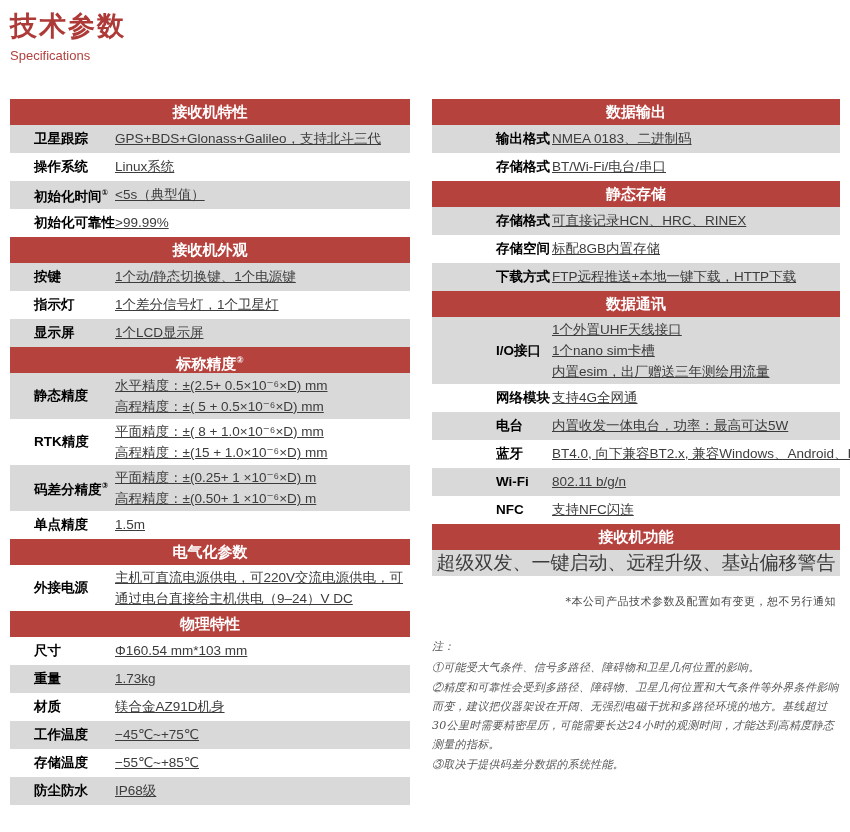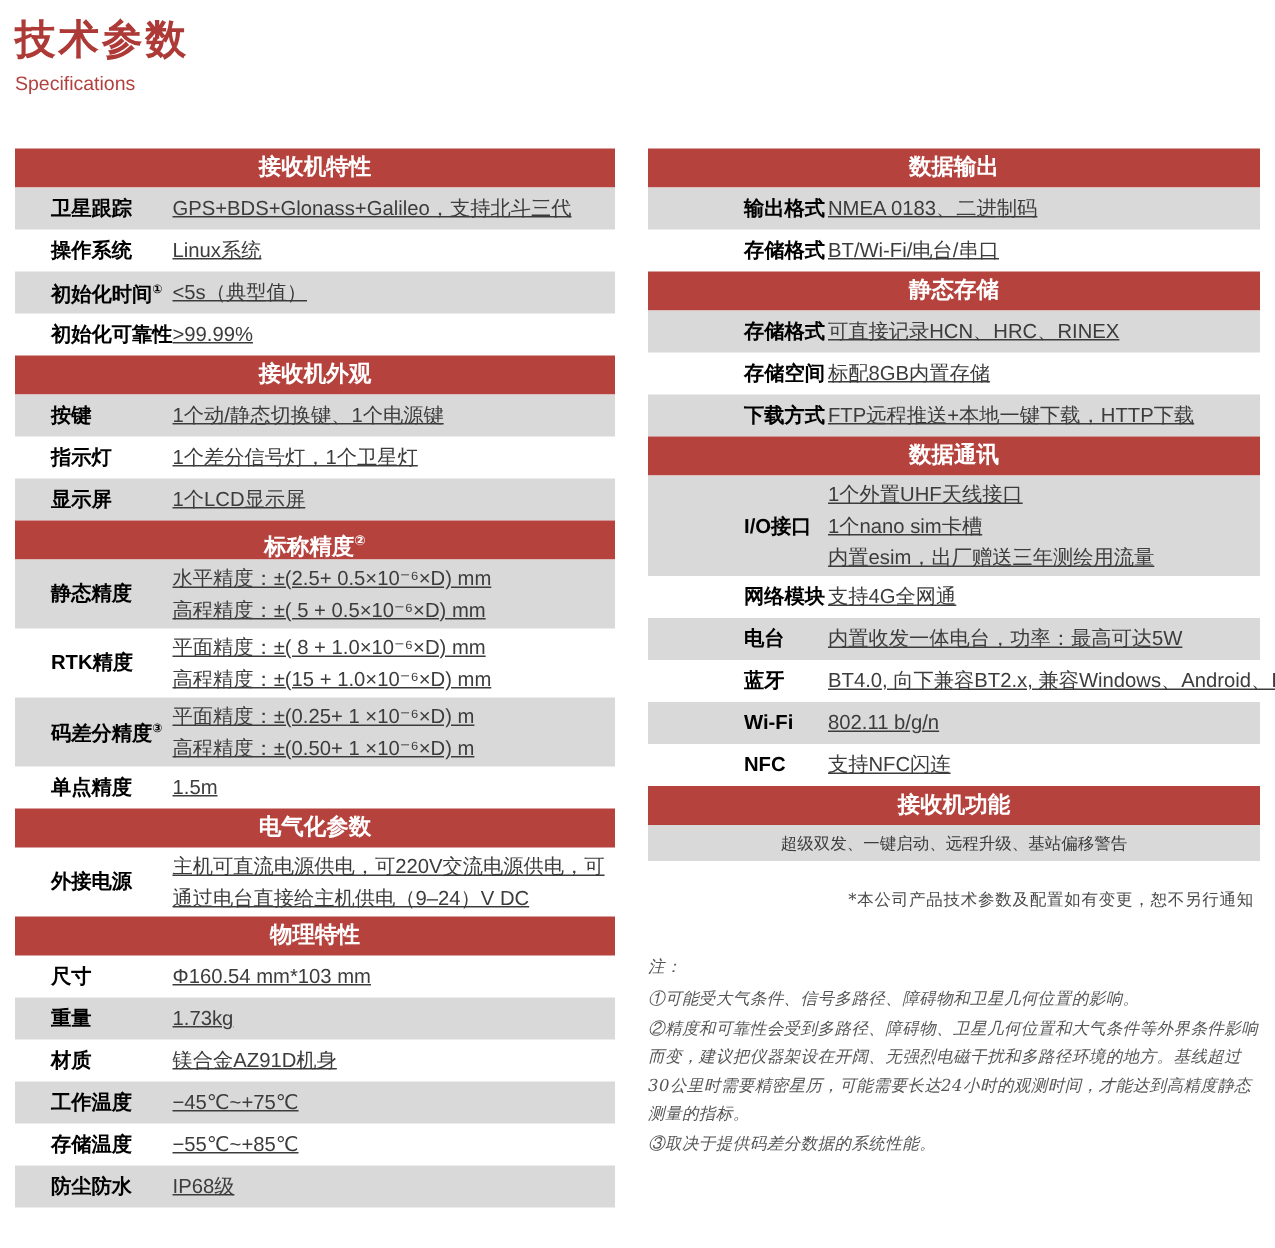--- a/index.html
+++ b/index.html
@@ -30,21 +30,21 @@
     flex: none; width: 105px; padding-left: 24px;
     font-weight: bold; font-size: 13.5px; color: #000000; line-height: 16px;
   }
   .col-right .row-label { width: 80px; margin-left: 40px; }
   .row-label sup { font-size: 8px; font-weight: bold; }
   .row-value { flex: 1; font-size: 13.5px; padding: 2px 2px 2px 0; }
   .value-line { line-height: 21px; white-space: nowrap; text-decoration: underline; }
   .row:not(.multi) .value-line { line-height: 24px; }
   .full-row {
     justify-content: center; text-align: center;
-    font-size: 11px; min-height: 24px;
+    font-size: 19px; min-height: 24px;
   }
 
   .disclaimer {
     margin-top: 18px; text-align: right; padding-right: 4px;
     font-family: "DejaVu Serif", "Liberation Serif", serif;
     font-size: 11px; color: #4a4a4a; letter-spacing: 0.5px;
   }
   .notes {
     margin-top: 28px;
     font-family: "DejaVu Serif", "Liberation Serif", serif;

